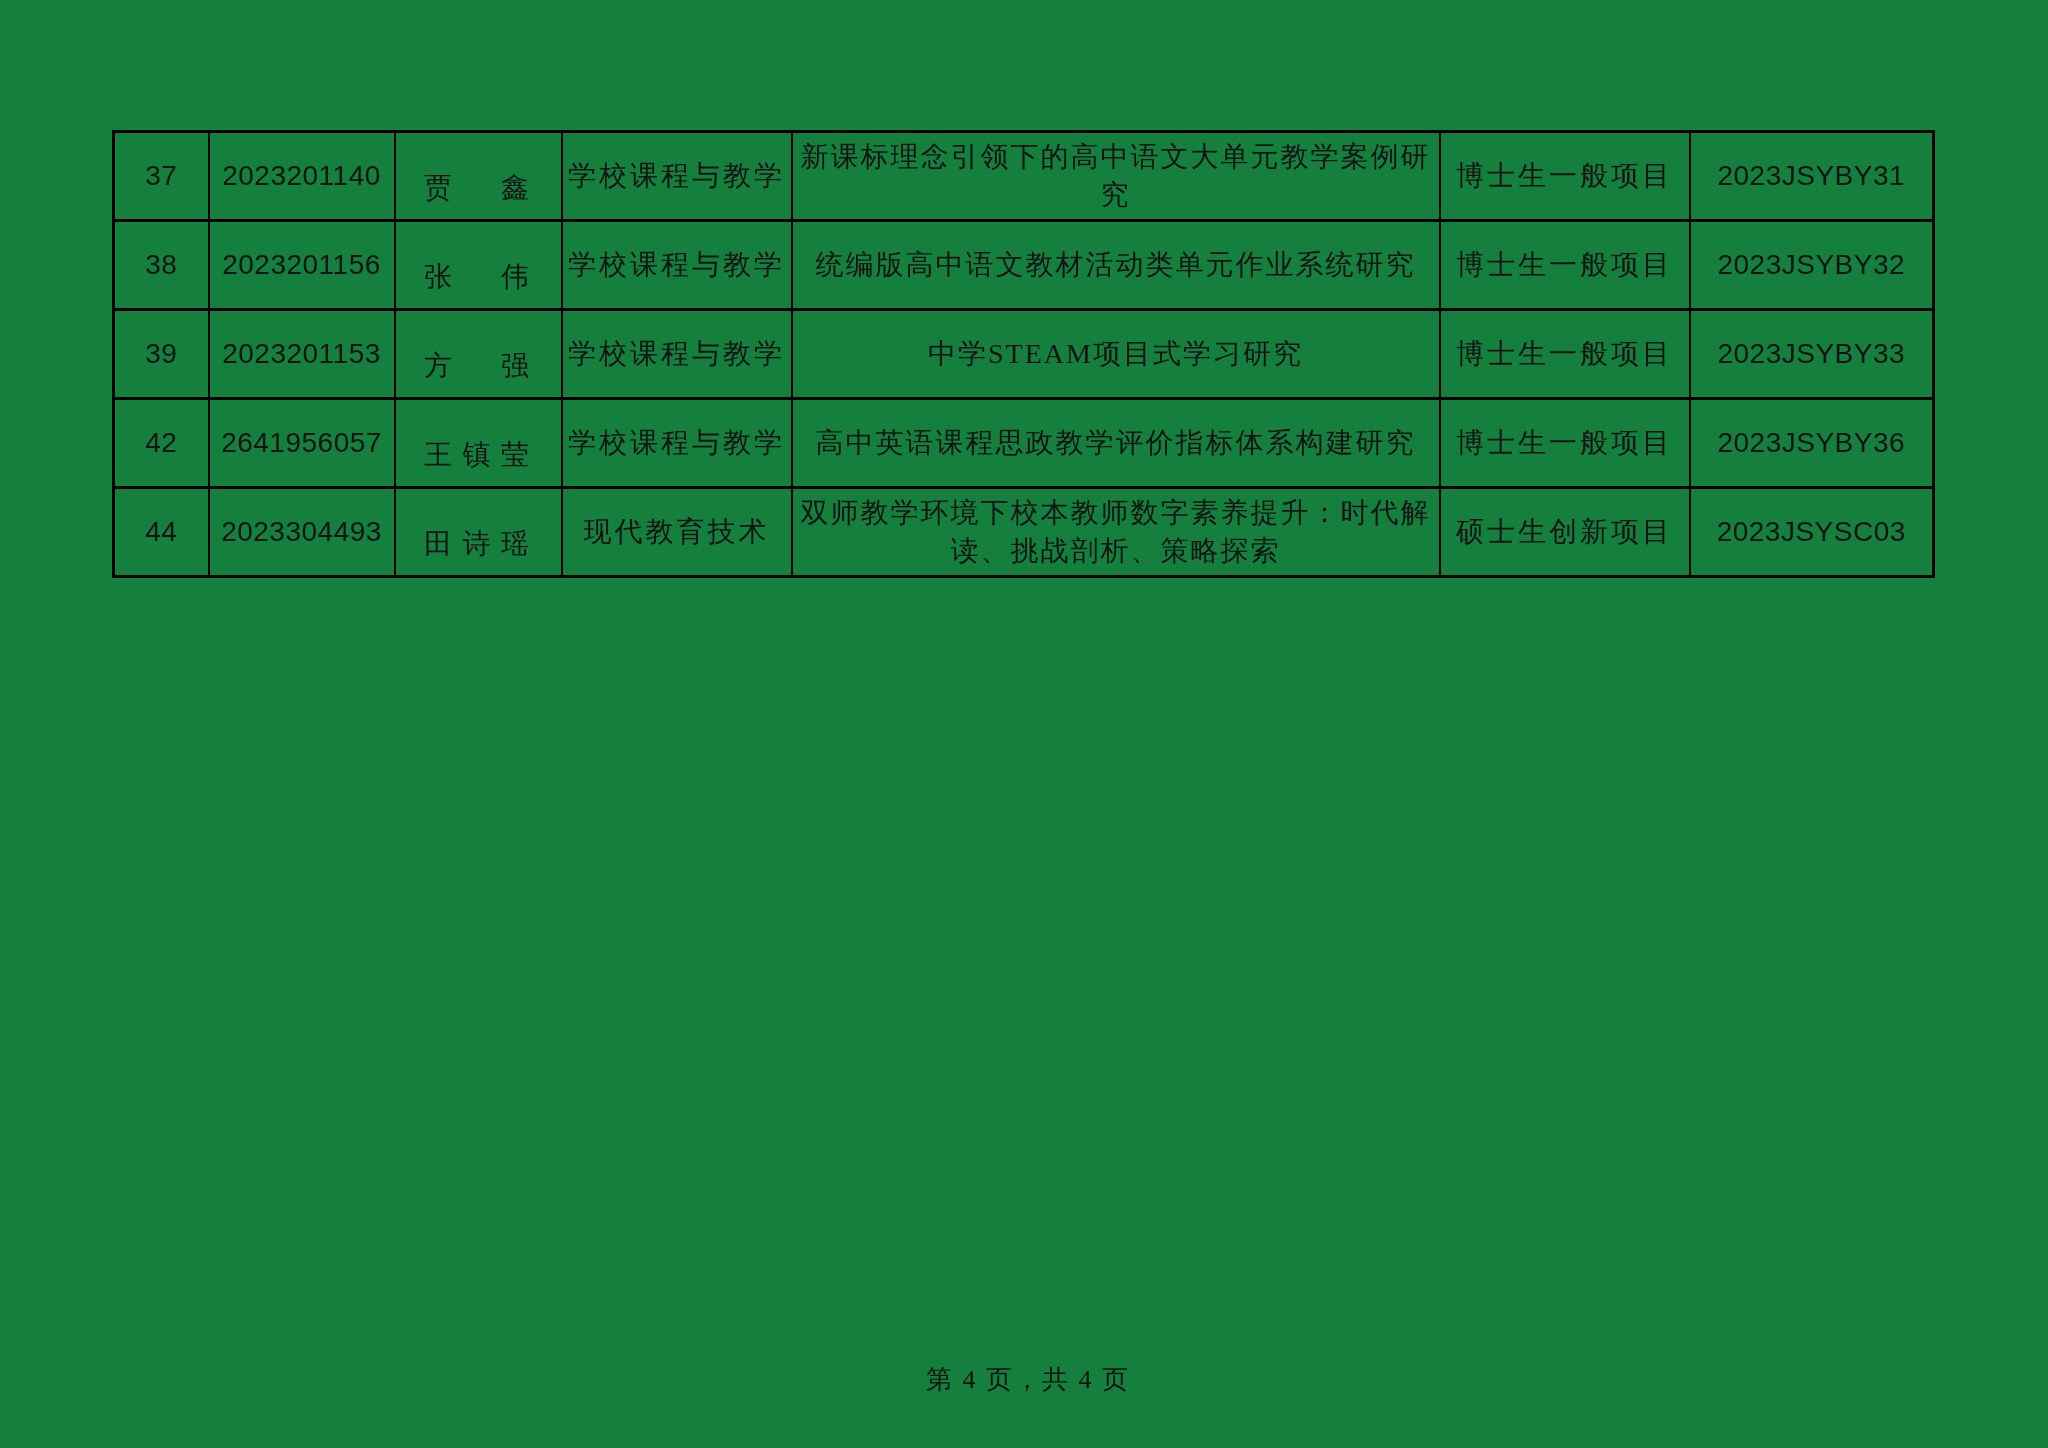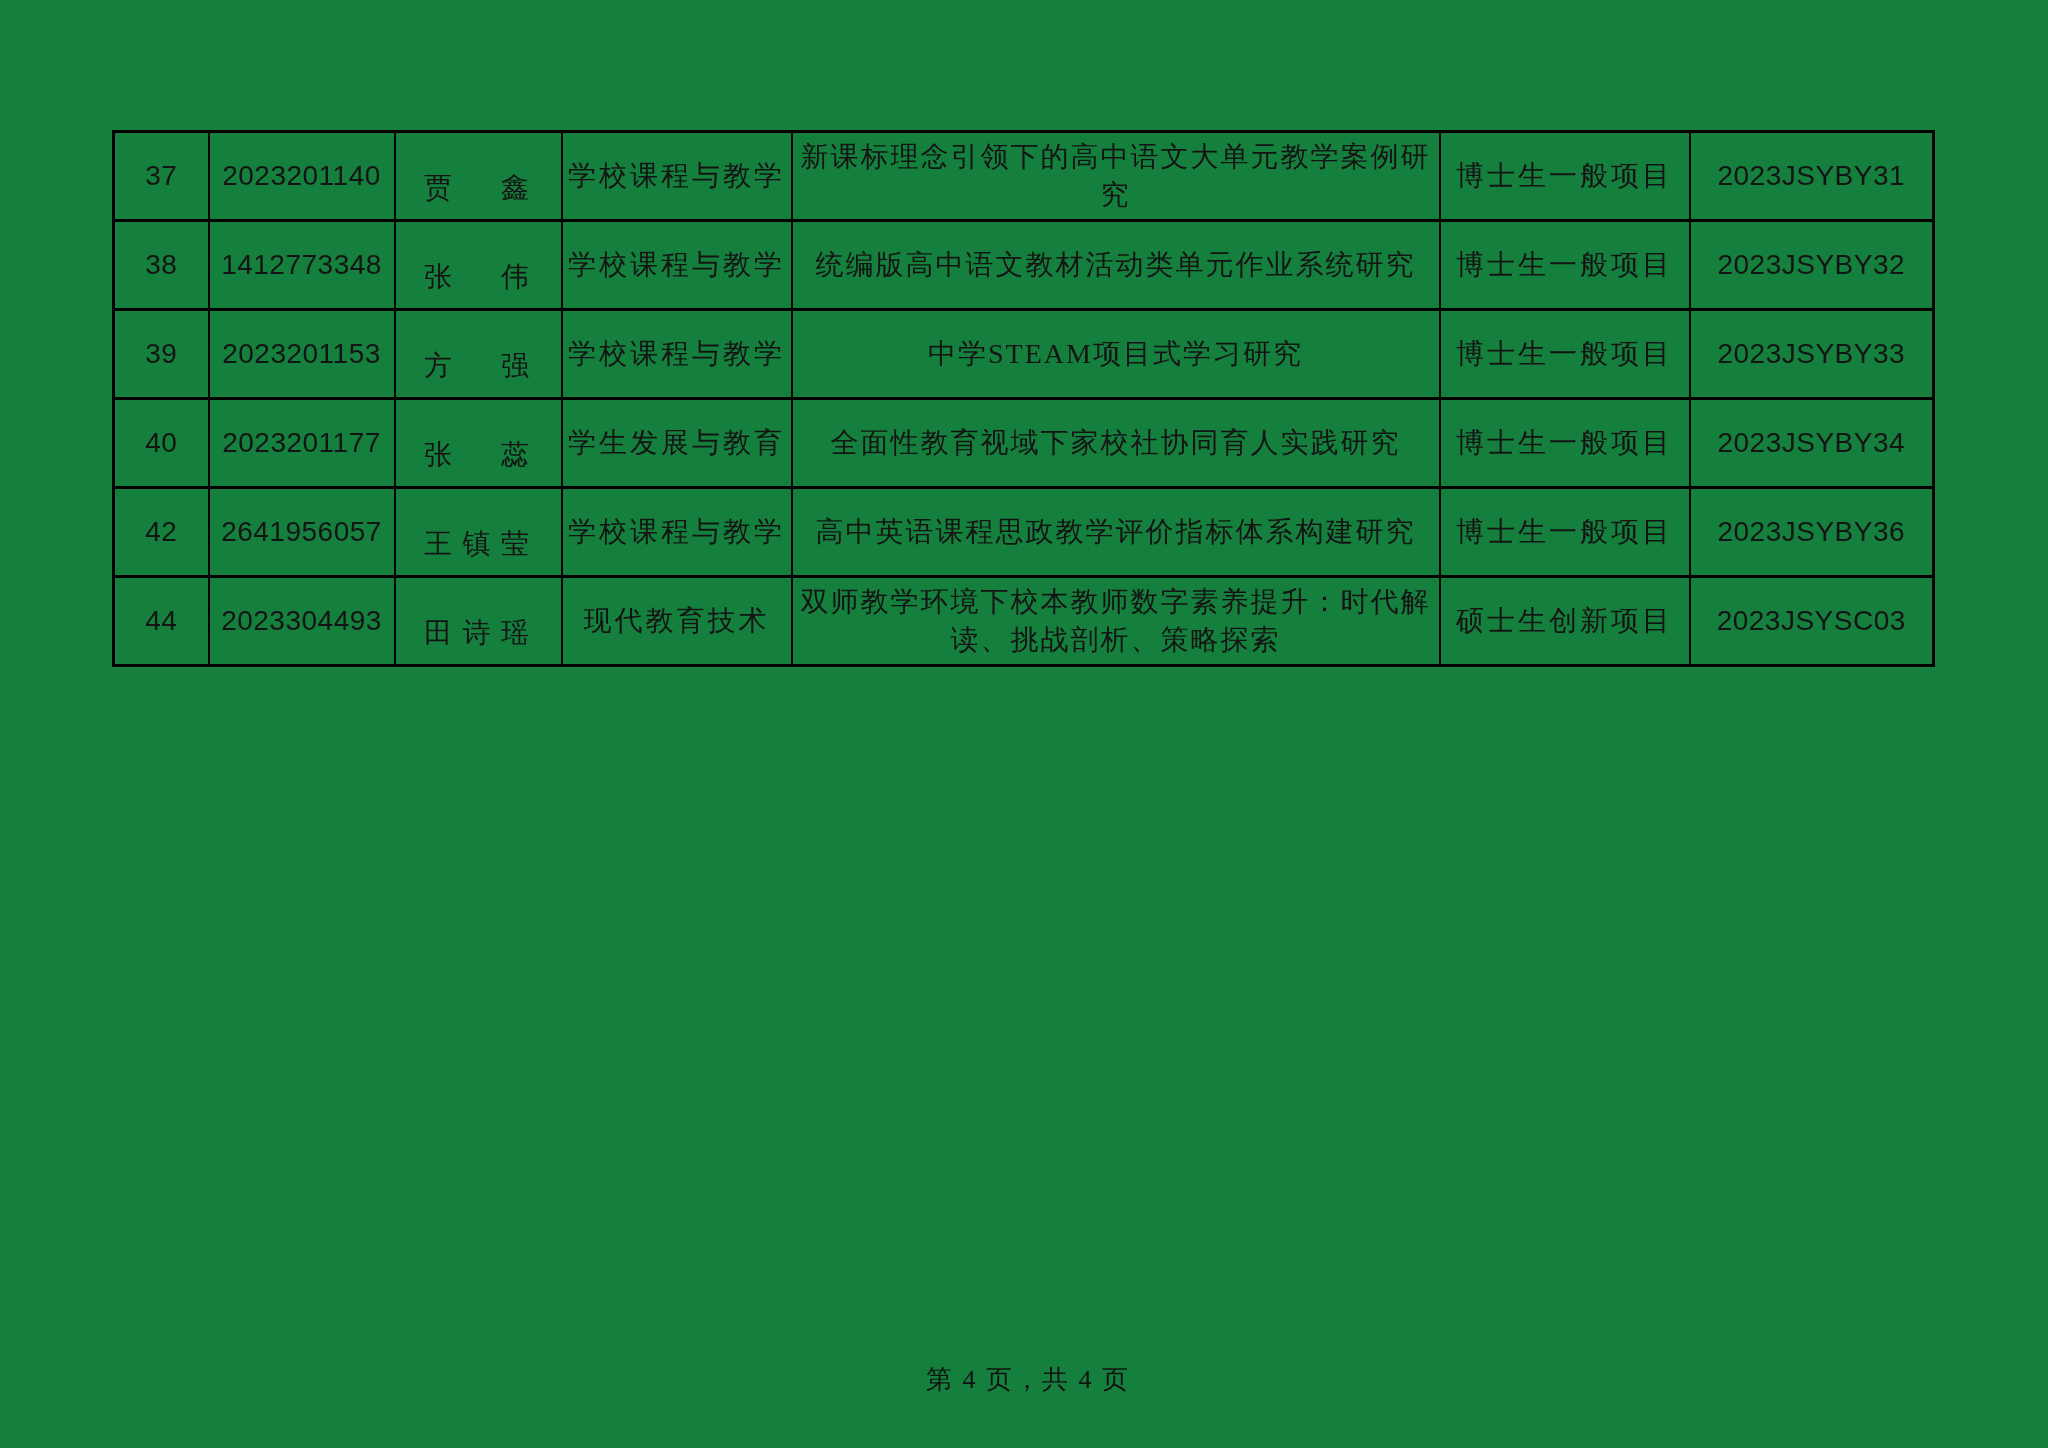--- a/index.html
+++ b/index.html
@@ -93,44 +93,35 @@
         <td class="num-cell">37</td>
         <td class="num-cell">2023201140</td>
         <td class="cjk-cell"><span class="just-span name-span">贾鑫</span></td>
         <td class="cjk-cell">学校课程与教学</td>
         <td class="title-cell">新课标理念引领下的高中语文大单元教学案例研究</td>
         <td class="cjk-cell"><span class="just-span cat-span">博士生一般项目</span></td>
         <td class="num-cell">2023JSYBY31</td>
       </tr>
       <tr>
         <td class="num-cell">38</td>
-        <td class="num-cell">1412773348</td>
+        <td class="num-cell">2023201156</td>
         <td class="cjk-cell"><span class="just-span name-span">张伟</span></td>
         <td class="cjk-cell">学校课程与教学</td>
         <td class="title-cell">统编版高中语文教材活动类单元作业系统研究</td>
         <td class="cjk-cell"><span class="just-span cat-span">博士生一般项目</span></td>
         <td class="num-cell">2023JSYBY32</td>
       </tr>
       <tr>
         <td class="num-cell">39</td>
         <td class="num-cell">2023201153</td>
         <td class="cjk-cell"><span class="just-span name-span">方强</span></td>
         <td class="cjk-cell">学校课程与教学</td>
         <td class="title-cell">中学STEAM项目式学习研究</td>
         <td class="cjk-cell"><span class="just-span cat-span">博士生一般项目</span></td>
         <td class="num-cell">2023JSYBY33</td>
-      </tr>
-      <tr>
-        <td class="num-cell">40</td>
-        <td class="num-cell">2023201177</td>
-        <td class="cjk-cell"><span class="just-span name-span">张蕊</span></td>
-        <td class="cjk-cell">学生发展与教育</td>
-        <td class="title-cell">全面性教育视域下家校社协同育人实践研究</td>
-        <td class="cjk-cell"><span class="just-span cat-span">博士生一般项目</span></td>
-        <td class="num-cell">2023JSYBY34</td>
       </tr>
       <tr>
         <td class="num-cell">42</td>
         <td class="num-cell">2641956057</td>
         <td class="cjk-cell"><span class="just-span name-span">王镇莹</span></td>
         <td class="cjk-cell">学校课程与教学</td>
         <td class="title-cell">高中英语课程思政教学评价指标体系构建研究</td>
         <td class="cjk-cell"><span class="just-span cat-span">博士生一般项目</span></td>
         <td class="num-cell">2023JSYBY36</td>
       </tr>

